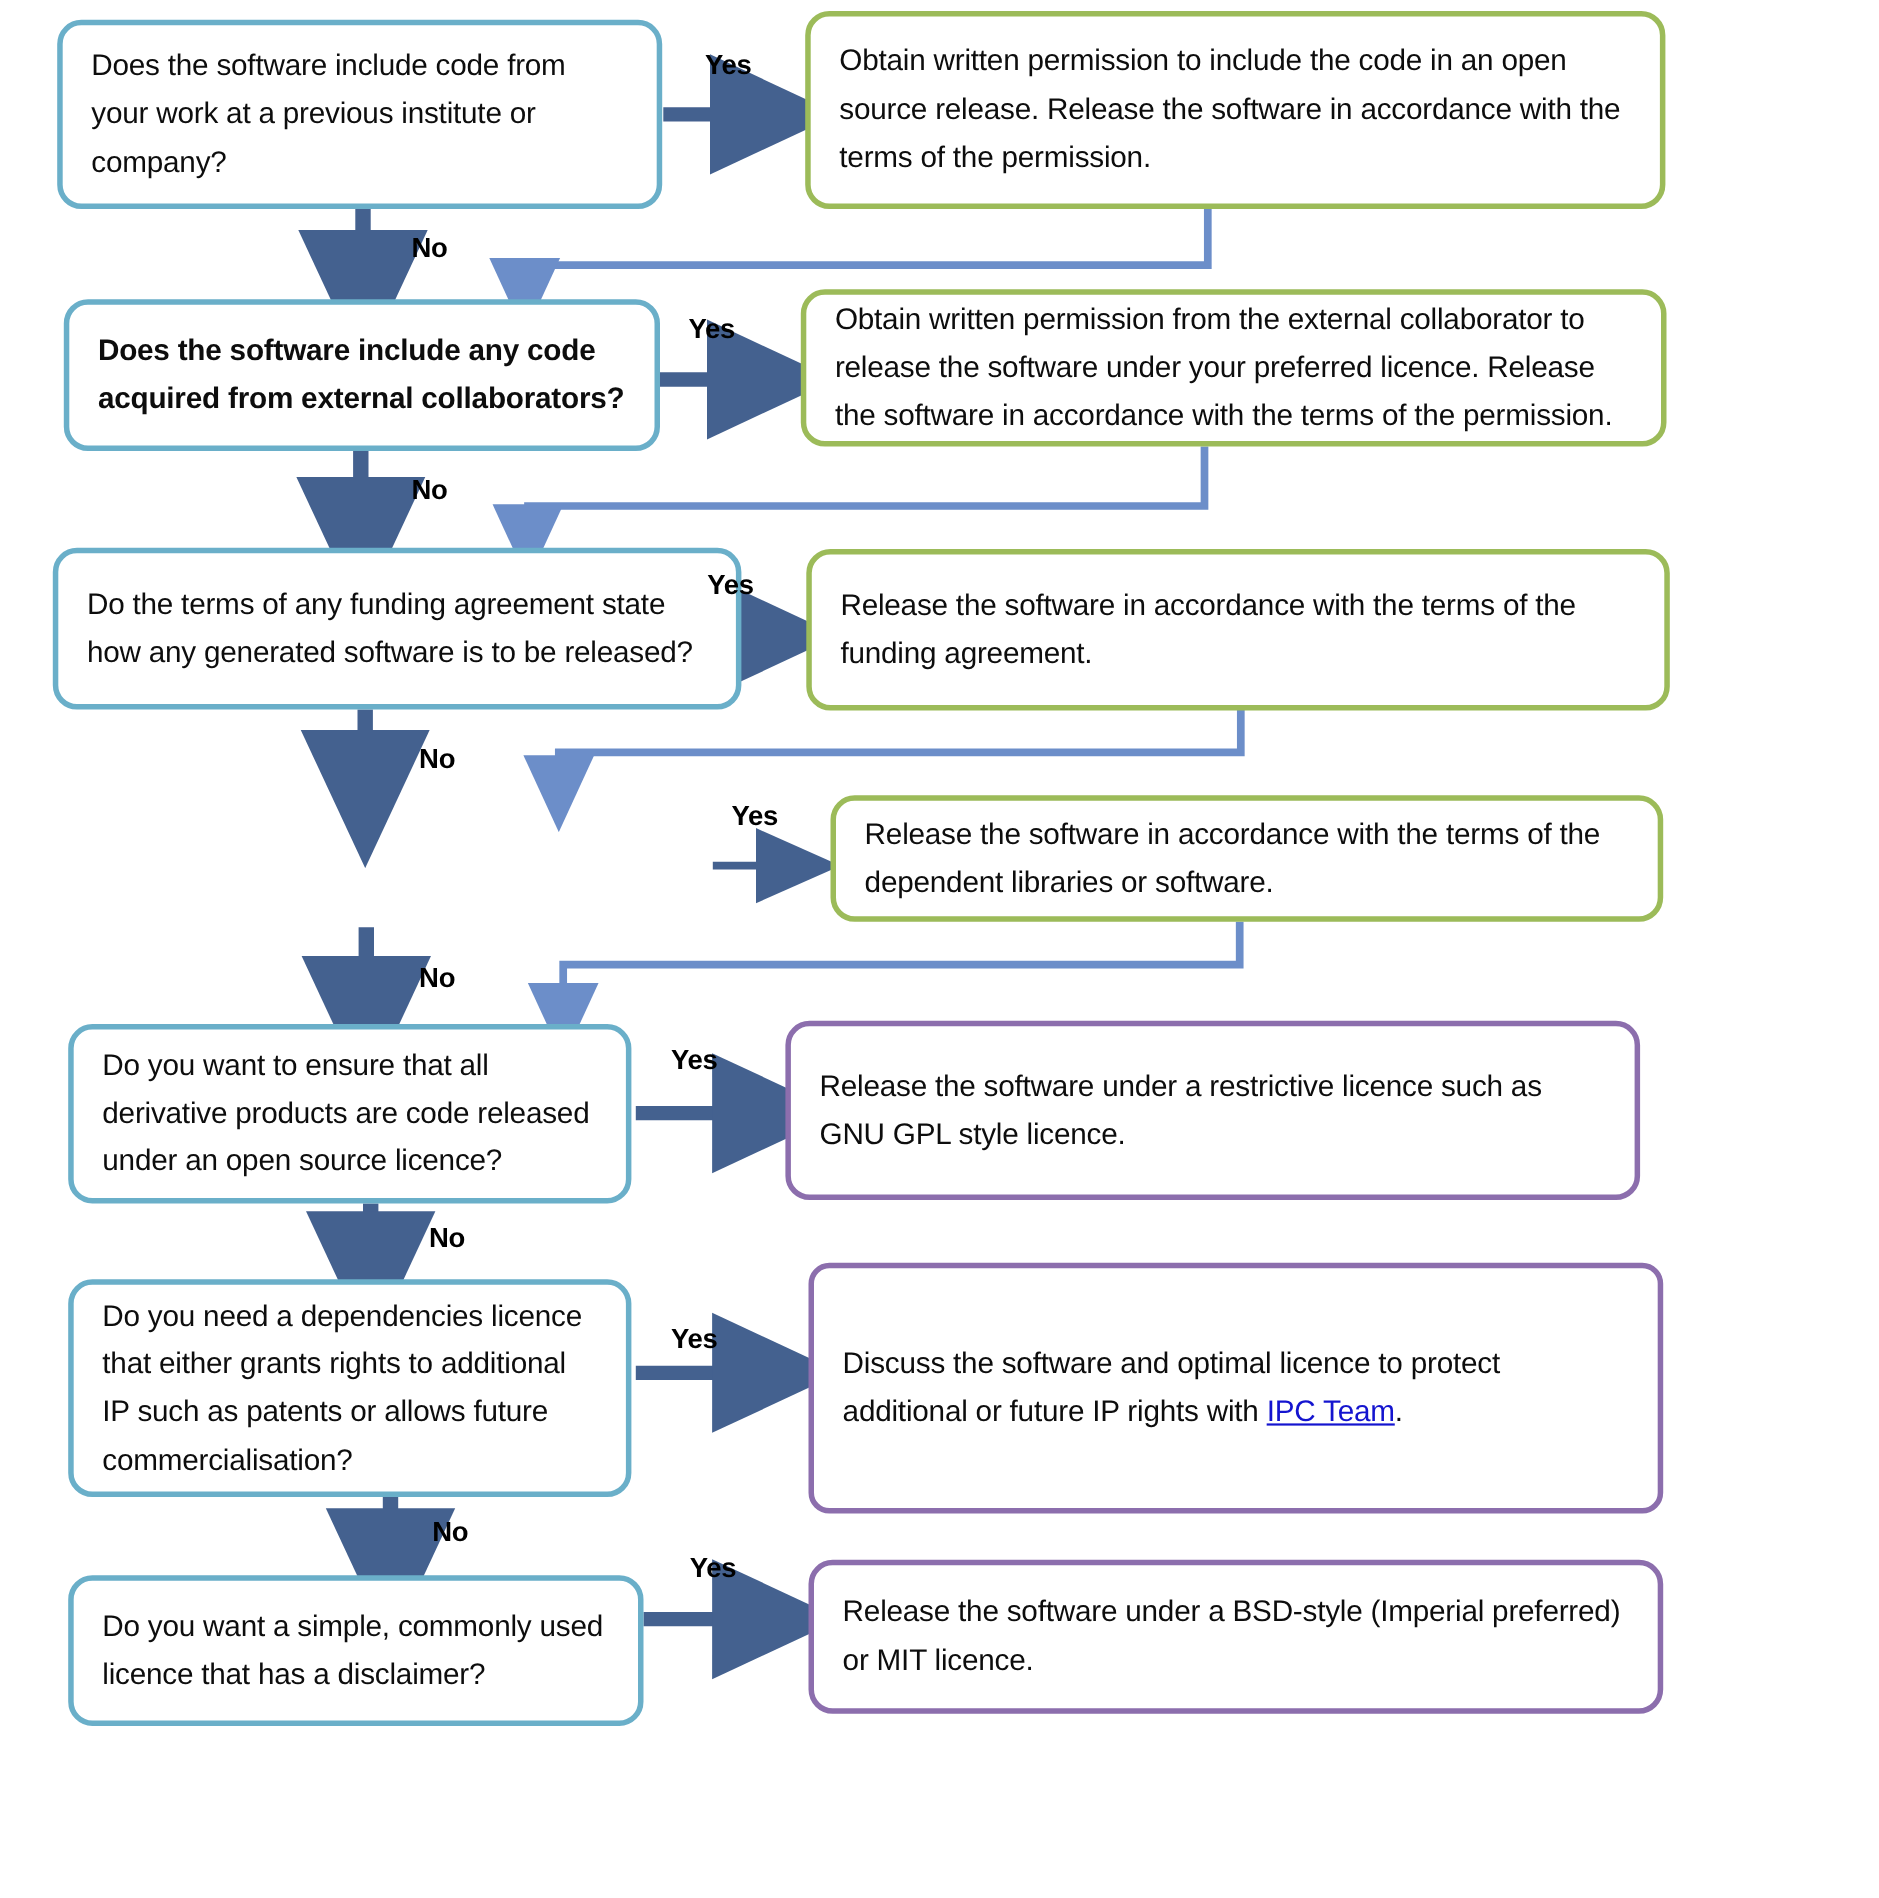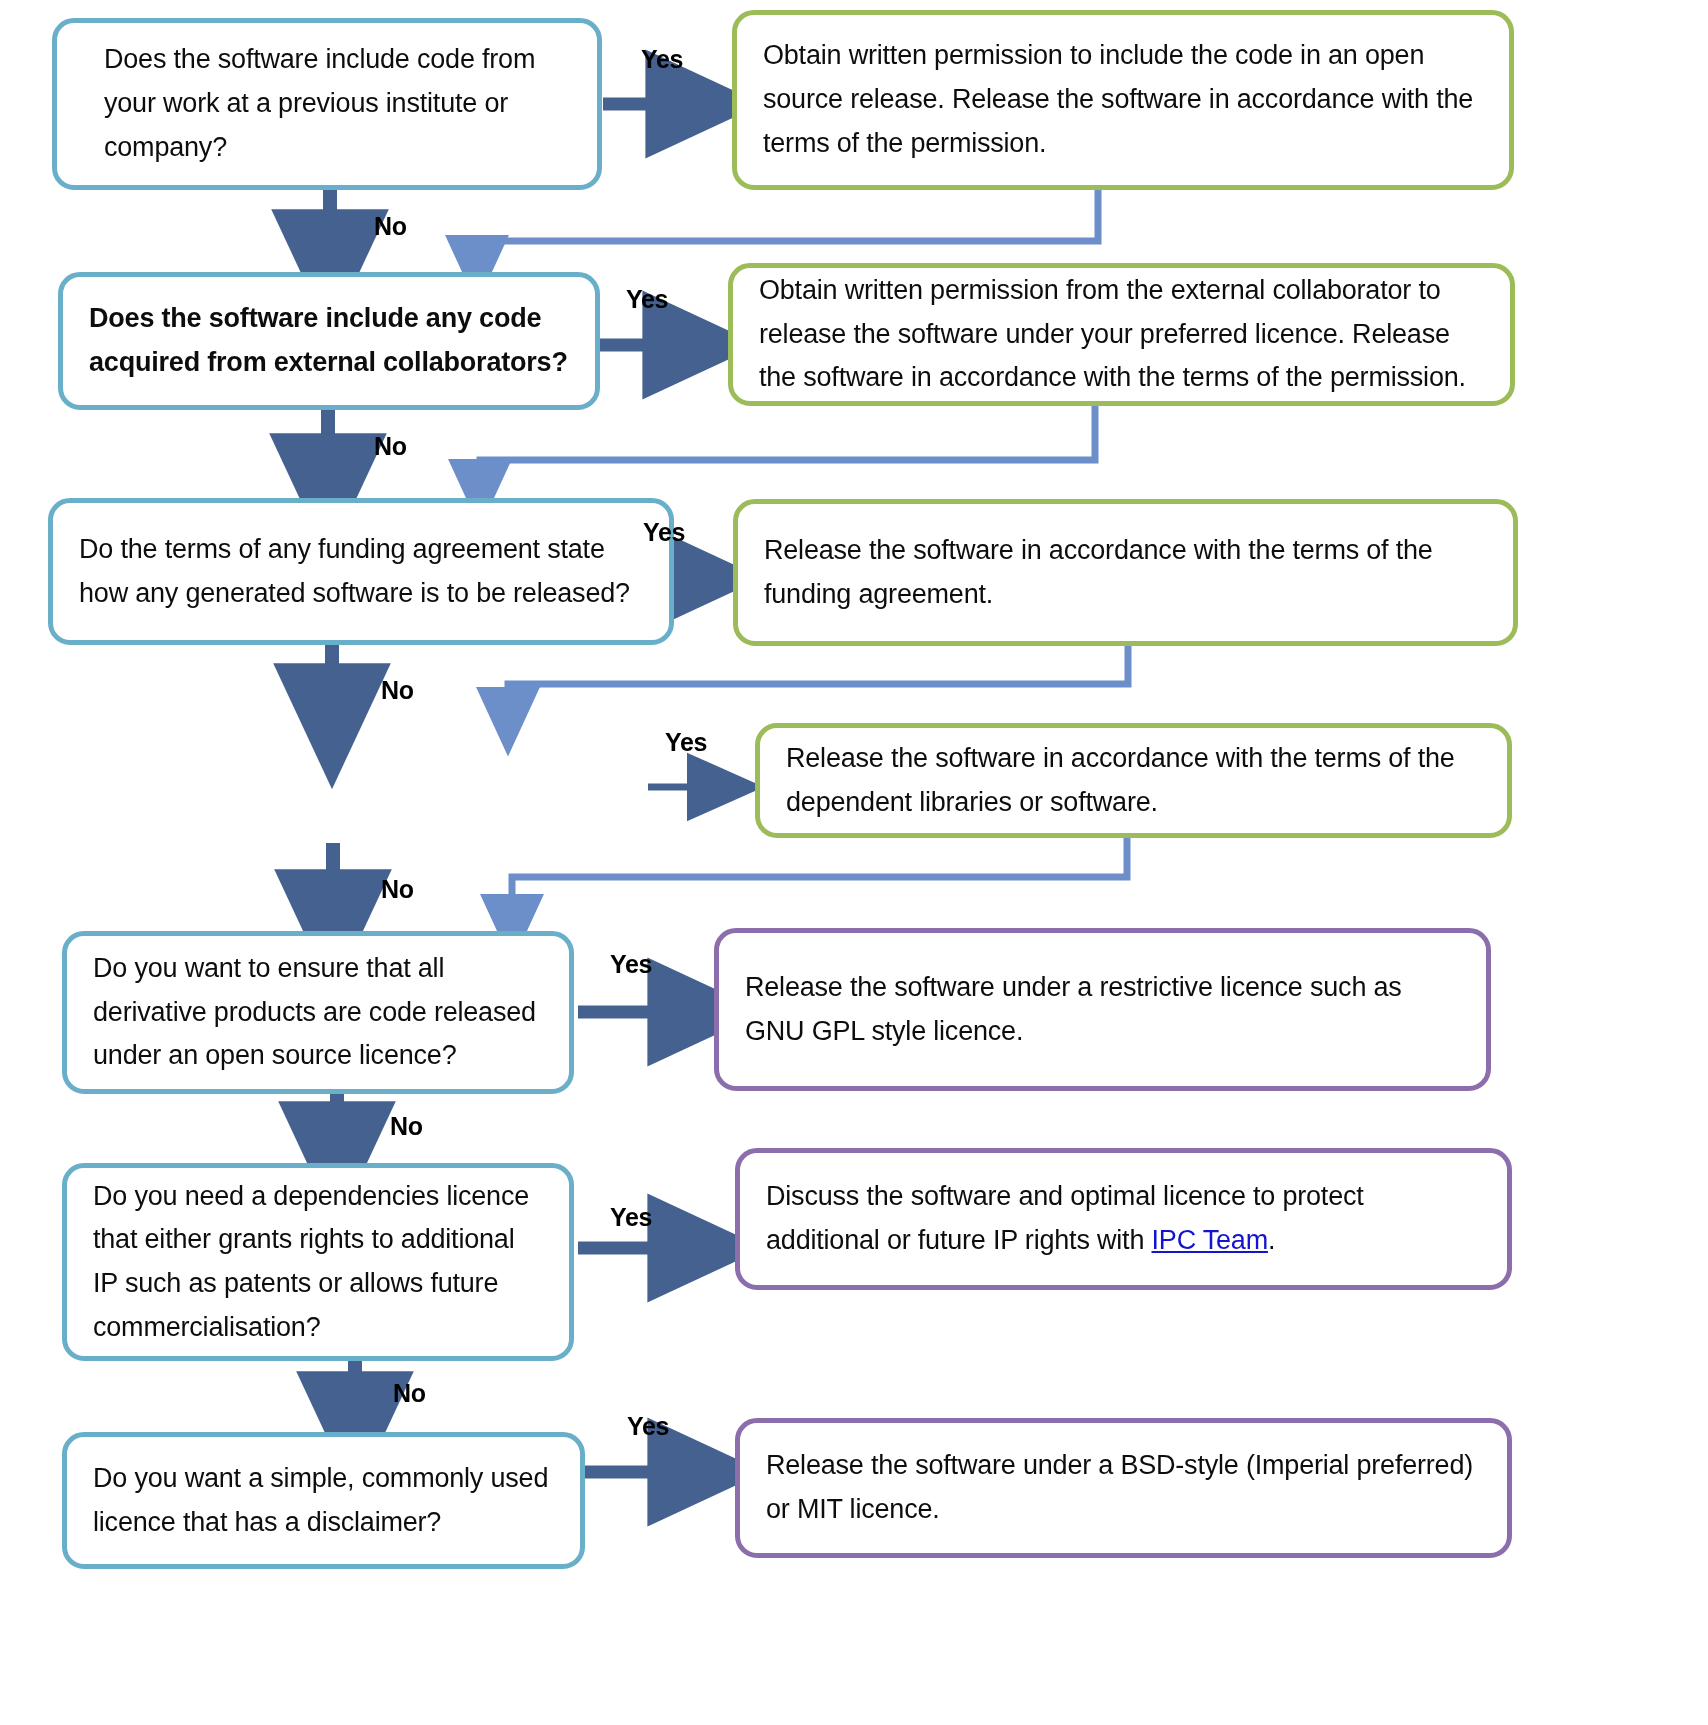--- a/index.html
+++ b/index.html
@@ -128,21 +128,21 @@
       <path d="M1095,406 L1095,460 L480,460 L480,490"></path>
     </g>
     <g stroke="#6c8ec9" stroke-width="7" fill="none" marker-end="url(#headThin)">
       <path d="M1128,645 L1128,684 L508,684 L508,718"></path>
     </g>
     <g stroke="#6c8ec9" stroke-width="7" fill="none" marker-end="url(#headThin)">
       <path d="M1127,838 L1127,877 L512,877 L512,925"></path>
     </g>
   </svg>
 
-  <div class="node q-node" style="left:52px; top:18px; width:550px; height:172px;padding-left:21px;">
+  <div class="node q-node" style="left:52px; top:18px; width:550px; height:172px;">
     <div class="txt">Does the software include code from your work at a previous institute or company?</div>
   </div>
 
   <div class="edge-label" style="left:641px; top:45px;">Yes</div>
 
   <div class="node g-node" style="left:732px; top:10px; width:782px; height:180px;">
     <div class="txt">Obtain written permission to include the code in an open source release.  Release the software in accordance with the terms of the permission.</div>
   </div>
 
   <div class="edge-label" style="left:374px; top:212px;">No</div>
@@ -191,21 +191,21 @@
   </div>
 
   <div class="edge-label" style="left:390px; top:1112px;">No</div>
 
   <div class="node q-node" style="left:62px; top:1163px; width:512px; height:198px;">
     <div class="txt">Do you need a dependencies licence that either grants rights to additional IP such as patents or allows future commercialisation?</div>
   </div>
 
   <div class="edge-label" style="left:610px; top:1203px;">Yes</div>
 
-  <div class="node p-node" style="left:735px; top:1148px; width:777px; height:142px;">
+  <div class="node p-node" style="left:735px; top:1148px; width:777px; height:228px;border-radius:19px;">
     <div class="txt"><span>Discuss the software and optimal licence to protect additional or future IP rights with </span><a class="link" href="#">IPC Team</a><span>.</span></div>
   </div>
 
   <div class="edge-label" style="left:393px; top:1379px;">No</div>
 
   <div class="node q-node" style="left:62px; top:1432px; width:523px; height:137px;">
     <div class="txt">Do you want a simple, commonly used licence that has a disclaimer?</div>
   </div>
 
   <div class="edge-label" style="left:627px; top:1412px;">Yes</div>

